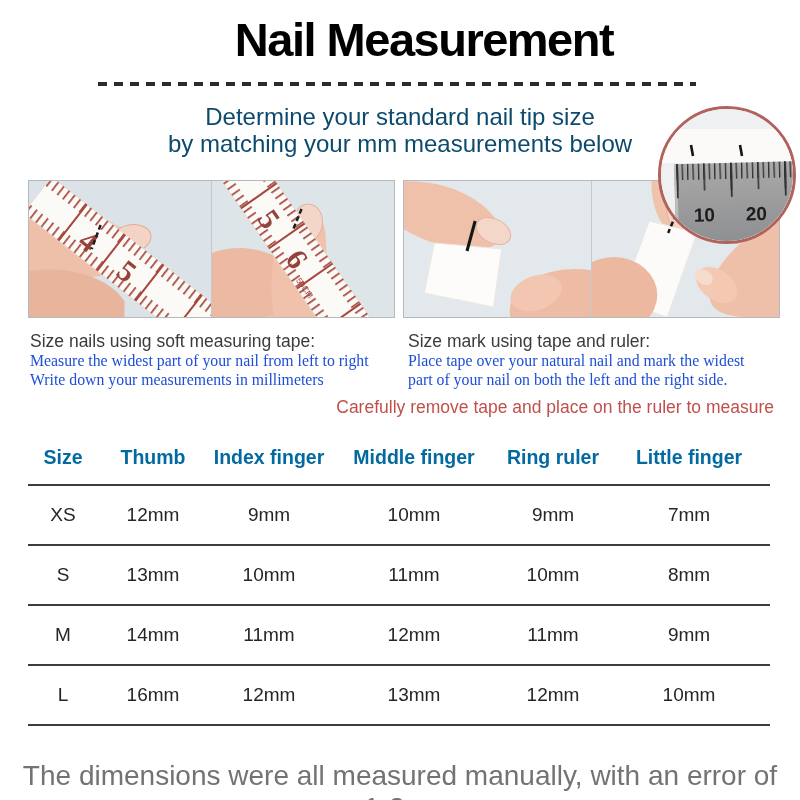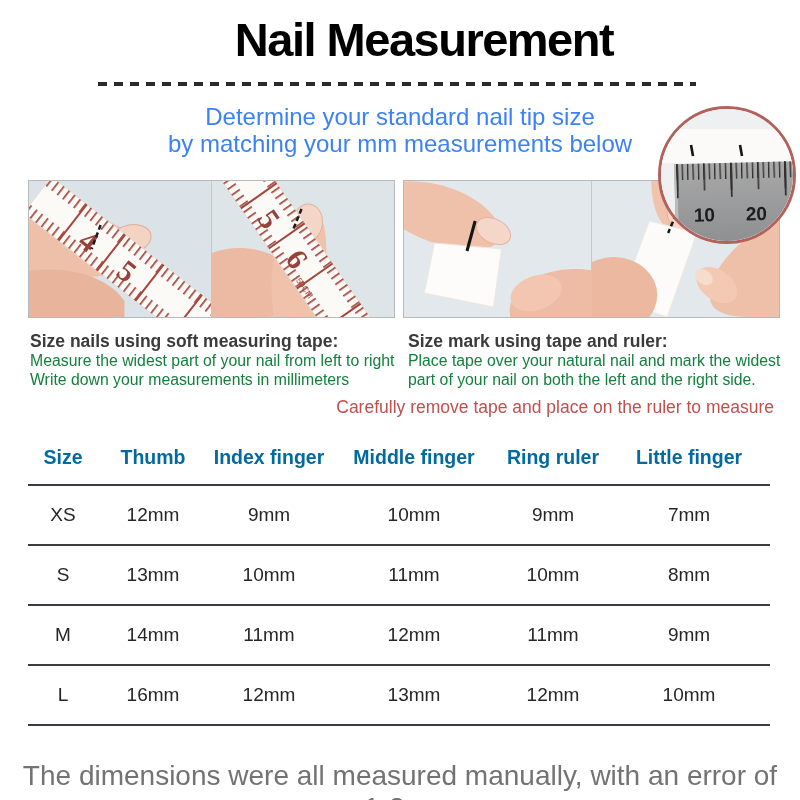--- a/index.html
+++ b/index.html
@@ -6,39 +6,39 @@
   .page{position:relative;width:800px;height:800px;background:#ffffff;overflow:hidden;
         font-family:"Liberation Sans","DejaVu Sans",sans-serif;color:#3a3a3a;}
 
   .title{position:absolute;top:12px;left:0;width:100%;text-align:center;
          font-size:47px;font-weight:bold;letter-spacing:-1.5px;color:#000000;padding-left:24px;}
 
   .dashes{position:absolute;top:82px;left:98px;width:598px;height:4px;
           background:repeating-linear-gradient(90deg,#2b2b2b 0 9px,transparent 9px 16px);}
 
   .subtitle{position:absolute;top:103px;left:0;width:100%;text-align:center;
-            font-size:24px;line-height:27px;color:#3b82f6;}
+            font-size:24px;line-height:27px;color:#0c4a6e;}
 
   .photo-panel{position:absolute;top:180px;height:138px;border:1px solid #b6babd;
                display:flex;background:#dde4e8;box-sizing:border-box;}
   #panel-left{left:28px;width:367px;}
   #panel-right{left:403px;width:377px;}
   .photo-cell{flex:1;position:relative;overflow:hidden;}
   .photo-cell + .photo-cell{border-left:1px solid #c3c8cb;}
   .photo-cell svg{display:block;width:100%;height:100%;}
 
   .inset{position:absolute;left:658px;top:106px;width:132px;height:132px;border-radius:50%;
          border:3px solid #b2625b;overflow:hidden;background:#f0f1f2;z-index:6;}
   .inset svg{display:block;width:100%;height:100%;}
 
   .instr{position:absolute;top:330px;}
   #instr-left{left:30px;}
   #instr-right{left:408px;}
-  .instr-h{font-size:17.5px;font-weight:bold;color:#3b3b3b;line-height:22px;}
-  .instr-line{font-size:15.8px;color:#15803d;line-height:18.5px;white-space:nowrap;}
+  .instr-h{font-size:17.5px;font-weight:normal;color:#3b3b3b;line-height:22px;}
+  .instr-line{font-size:15.8px;color:#1d4ed8;line-height:18.5px;white-space:nowrap;font-family:Liberation Serif, serif;}
 
   .caution{position:absolute;top:397px;right:26px;font-size:17.5px;color:#c0504d;white-space:nowrap;}
 
   .size-table{position:absolute;left:28px;top:431px;width:742px;}
   .tgrid{display:grid;grid-template-columns:70px 110px 122px 168px 110px 162px;align-items:center;text-align:center;}
   .thead{height:53px;border-bottom:2px solid #3c3c40;font-weight:bold;font-size:19.5px;color:#0369a1;}
   .trow{height:58px;border-bottom:2px solid #3c3c40;font-size:19px;color:#262626;}
 
   .footer{position:absolute;top:760px;left:0;width:100%;text-align:center;font-size:28px;color:#737373;}
 

